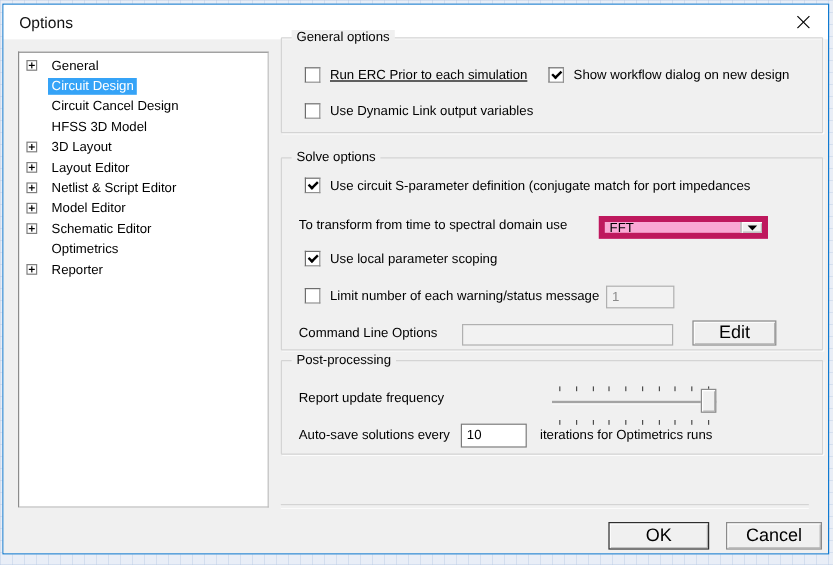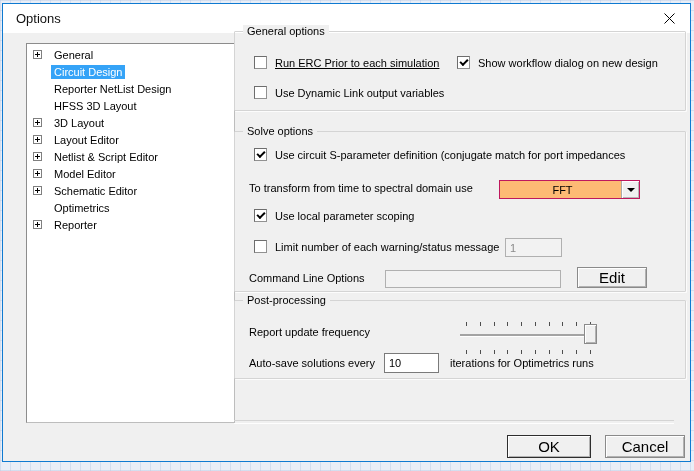--- a/index.html
+++ b/index.html
@@ -26,21 +26,21 @@
   .close-btn{
     position:absolute;right:0;top:0;width:42px;height:29px;
     display:flex;align-items:center;justify-content:center;cursor:default;
   }
   .body{position:absolute;left:0;top:29px;right:0;bottom:0;background:#f0f0f0;}
 
   
   .tree{
     position:absolute;left:12px;top:39px;width:209px;height:380px;
     background:#fff;border:1px solid #8c8c8c;border-right-color:#bdbdbd;border-bottom-color:#bdbdbd;
-    padding-top:2px;box-sizing:border-box;margin-left:11px;
+    padding-top:2px;box-sizing:border-box;
   }
   .tree-row{height:17px;display:flex;align-items:center;white-space:nowrap;}
   .expand{
     position:relative;width:9px;height:9px;margin-left:6px;flex:0 0 9px;
     border:1px solid #7f7f7f;background:#fff;box-sizing:border-box;
   }
   .expand::before{content:"";position:absolute;left:1px;right:1px;top:3px;height:1px;background:#000;}
   .expand::after{content:"";position:absolute;top:1px;bottom:1px;left:3px;width:1px;background:#000;}
   .no-expand{width:9px;margin-left:6px;flex:0 0 9px;}
   .tree-label{margin-left:9px;padding:1px 3px;}
@@ -64,22 +64,22 @@
     box-sizing:border-box;
   }
   .cb.checked::after{
     content:"";position:absolute;left:2px;top:2px;width:6px;height:3px;
     border-left:2px solid #000;border-bottom:2px solid #000;transform:rotate(-45deg);
   }
   .cb-label{margin-left:8px;}
 
   
   .combo{
-    position:absolute;height:19px;background:#fdba74;border:1px solid #be185d;
-    box-sizing:border-box;display:flex;align-items:center;text-align:center;
+    position:absolute;height:19px;background:#f9a8d4;border:5px solid #be185d;
+    box-sizing:border-box;display:flex;align-items:center;
   }
   .combo-value{flex:1;padding-left:4px;}
   .combo-btn{
     width:17px;height:100%;background:#f0f0f0;border-left:1px solid #aaa;
     box-shadow:inset 1px 1px 0 #fff, inset -1px -1px 0 #b7b7b7;
     display:flex;align-items:center;justify-content:center;
   }
   .combo-arrow{
     width:0;height:0;border-left:4px solid transparent;border-right:4px solid transparent;
     border-top:4px solid #000;
@@ -143,25 +143,25 @@
       <div class="tree-row">
         <span class="expand"></span>
         <span class="tree-label">General</span>
       </div>
       <div class="tree-row selected">
         <span class="no-expand"></span>
         <span class="tree-label">Circuit Design</span>
       </div>
       <div class="tree-row">
         <span class="no-expand"></span>
-        <span class="tree-label">Reporter NetList Design</span>
-      </div>
-      <div class="tree-row">
-        <span class="no-expand"></span>
-        <span class="tree-label">HFSS 3D Layout</span>
+        <span class="tree-label">Circuit Cancel Design</span>
+      </div>
+      <div class="tree-row">
+        <span class="no-expand"></span>
+        <span class="tree-label">HFSS 3D Model</span>
       </div>
       <div class="tree-row">
         <span class="expand"></span>
         <span class="tree-label">3D Layout</span>
       </div>
       <div class="tree-row">
         <span class="expand"></span>
         <span class="tree-label">Layout Editor</span>
       </div>
       <div class="tree-row">

